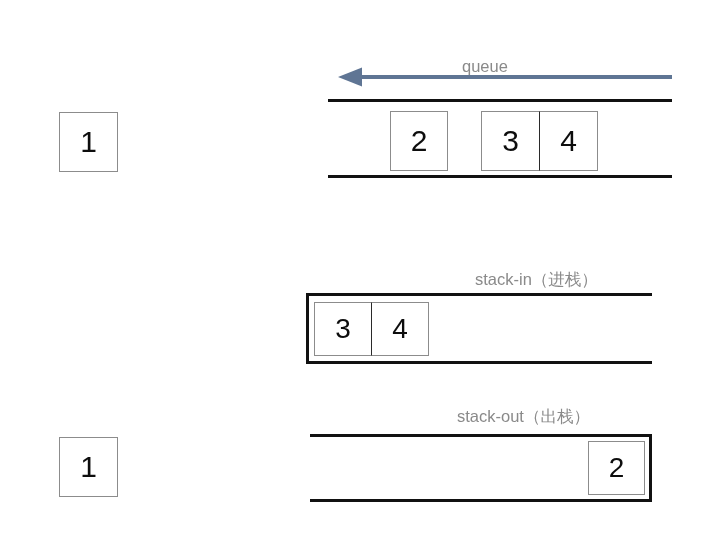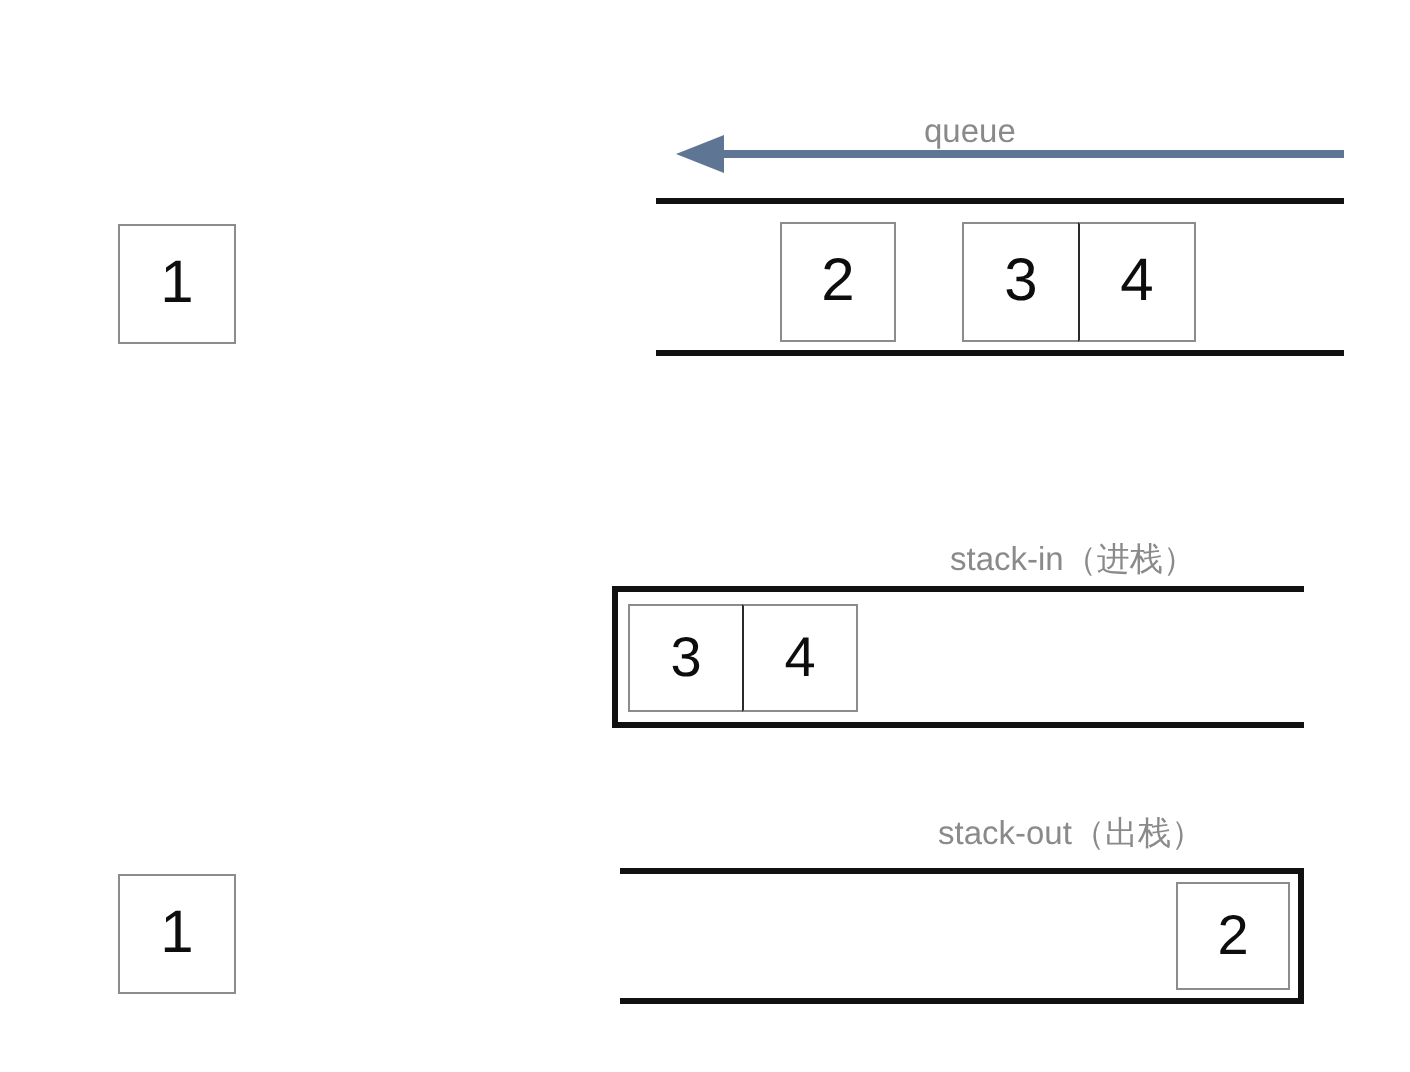--- a/index.html
+++ b/index.html
@@ -106,21 +106,21 @@
 
     <div class="end-cap" style="left:306px; top:296px; height:66px;"></div>
 
     <div class="cell" style="left:314px; top:302px; width:58px; height:54px; font-size:28px;">3</div>
 
     <div class="cell adjacent-left" style="left:371px; top:302px; width:58px; height:54px; font-size:28px;">4</div>
   </div>
 
   <div>
 
-    <div class="label" style="left:469px; top:406px;">stack-out（出栈）</div>
+    <div class="label" style="left:457px; top:406px;">stack-out（出栈）</div>
 
     <div class="rail" style="left:310px; top:434px; width:342px;"></div>
     <div class="rail" style="left:310px; top:499px; width:342px;"></div>
 
     <div class="end-cap" style="left:649px; top:436px; height:63px;"></div>
 
     <div class="cell" style="left:59px; top:437px; width:59px; height:60px;">1</div>
 
     <div class="cell" style="left:588px; top:441px; width:57px; height:54px; font-size:28px;">2</div>
   </div>

